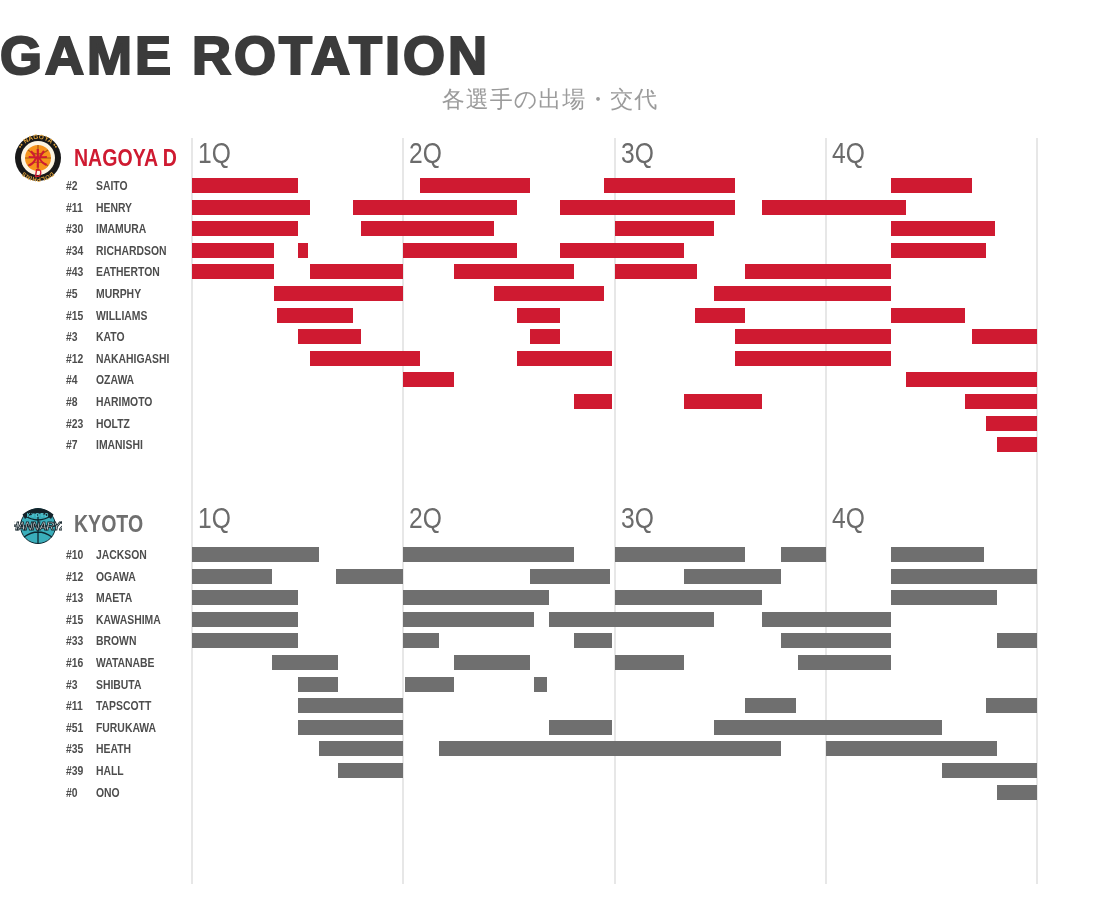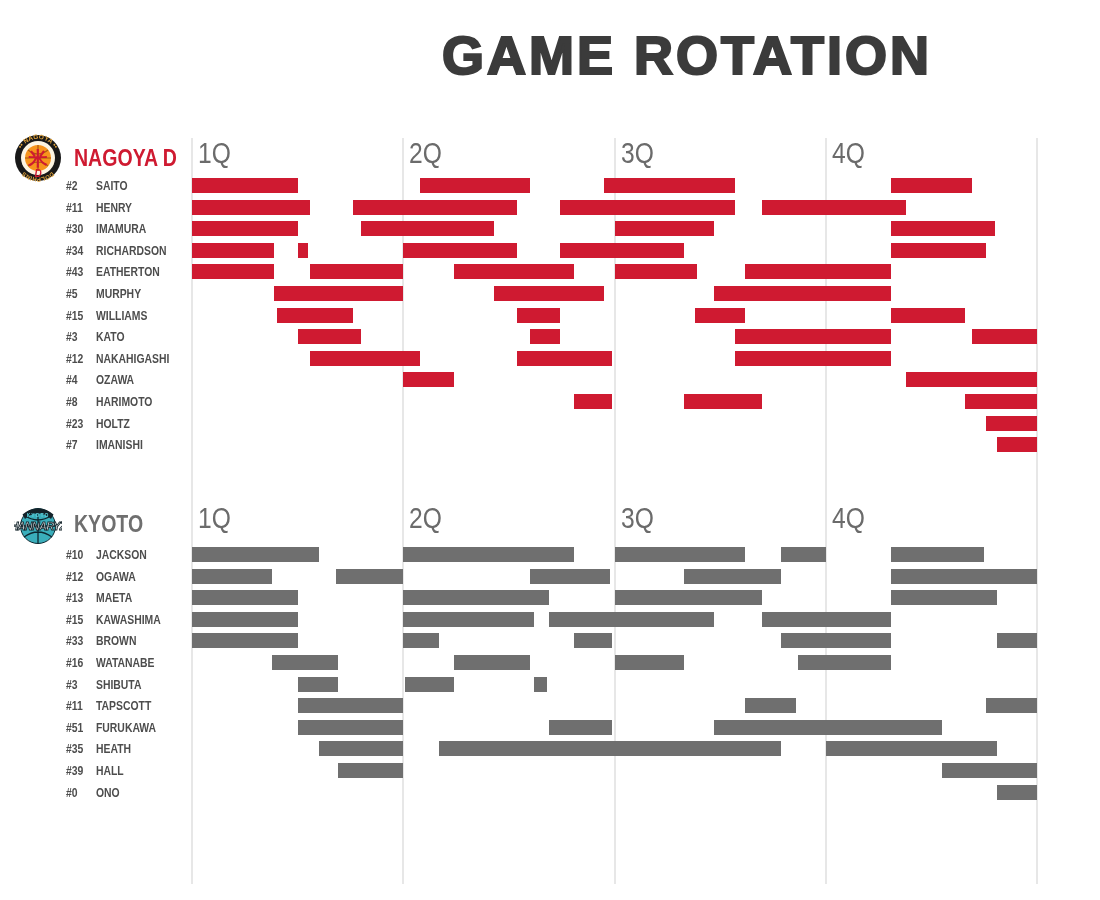--- a/index.html
+++ b/index.html
@@ -1,19 +1,19 @@
 <!DOCTYPE html>
 <html><head>
 <meta charset="utf-8">
 <style>
   html,body{margin:0;padding:0;background:#fff;}
   body{width:1100px;height:900px;position:relative;overflow:hidden;
        font-family:"Liberation Sans","DejaVu Sans",sans-serif;}
   #canvas{position:absolute;inset:0;}
-  .title{position:absolute;left:0;top:24px;width:932px;text-align:right;
+  .title{position:absolute;left:0;top:24px;width:932px;text-align:left;
          font-size:54px;font-weight:bold;color:#3b3b3b;letter-spacing:3px;
          -webkit-text-stroke:2.2px #3b3b3b;}
   .subtitle{position:absolute;left:0;top:84px;width:1100px;text-align:center;
             font-size:23px;color:#9b9b9b;letter-spacing:1px;}
   .gridline{position:absolute;width:2px;background:#e7e7e7;}
   .q-label{position:absolute;font-size:30px;color:#6b6b6b;line-height:30px;
            transform:scaleX(0.82);transform-origin:left center;white-space:nowrap;}
   .team-header{position:absolute;height:48px;}
   .team-logo{position:absolute;width:48px;height:48px;}
   .team-name{position:absolute;left:60px;top:11px;font-size:23px;font-weight:bold;
@@ -22,20 +22,21 @@
           line-height:15px;transform:scaleX(0.8);transform-origin:left center;
           white-space:nowrap;}
   .bar{position:absolute;height:15px;}
 </style>
 </head>
 <body>
 
 <div id="canvas">
 
   <div class="title">GAME ROTATION</div>
+  <div class="subtitle">各選手の出場・交代</div>
 
   <div id="grid-layer">
       <div class="gridline" style="left: 191px; top: 138px; height: 746px;"></div>
       <div class="gridline" style="left: 402.25px; top: 138px; height: 746px;"></div>
       <div class="gridline" style="left: 613.5px; top: 138px; height: 746px;"></div>
       <div class="gridline" style="left: 824.75px; top: 138px; height: 746px;"></div>
       <div class="gridline" style="left: 1036px; top: 138px; height: 746px;"></div>
     </div>
 
   <div class="team-header" style="left:14px;top:134px;">

